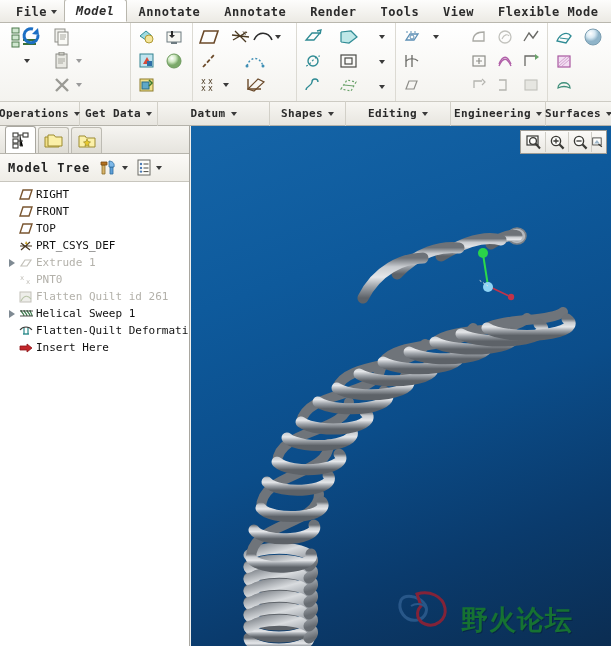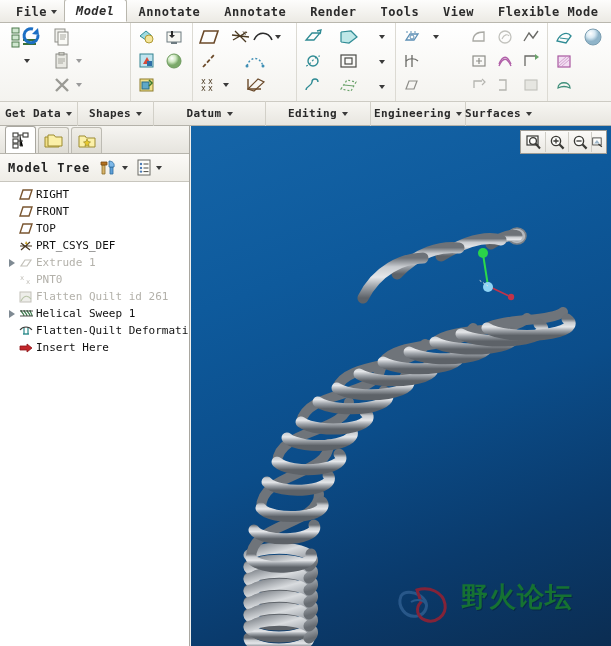--- a/index.html
+++ b/index.html
@@ -140,21 +140,21 @@
     border:1px solid #9d9b94;
     padding:1px 2px;
   }
   .vbtn { width:23px;height:20px; display:flex;align-items:center;justify-content:center;
           border-right:1px solid #cfcdc6; }
   .vbtn:last-child{border-right:none;}
 
   
   .wm {
     position:absolute; right:0; bottom:12px; width:216px; height:52px;
-    display:flex; align-items:flex-start; opacity:0.92;
+    display:flex; align-items:flex-end; opacity:0.92;
   }
   .wm-text { display:flex; flex-direction:column; margin-left:4px; }
   .wm-cn {
     font-family:"DejaVu Sans", sans-serif; font-weight:bold; font-size:27px;
     color:#17782f; letter-spacing:1px; line-height:29px;
     text-shadow: 1px 1px 0 rgba(0,0,0,0.25);
   }
   .wm-url {
     font-family:"DejaVu Sans", sans-serif; font-size:14px; letter-spacing:0px;
     color:#7f8a91; line-height:16px;
@@ -501,30 +501,34 @@
               </defs>
             <circle cx="11" cy="10" r="8" fill="url(#sphB)" stroke="#7a9db0"></circle>
           </svg>
         </div>
       </div>
     </div>
 
   </div>
 
   <div class="grouplabels">
+    <div class="glab" style="width:80px">
+      <span>Operations</span>
+        <i class="dd" style="margin-left:5px"></i>
+    </div>
     <div class="glab" style="width:78px">
       <span>Get Data</span>
         <i class="dd" style="margin-left:5px"></i>
     </div>
+    <div class="glab" style="width:112px">
+      <span>Datum</span>
+        <i class="dd" style="margin-left:5px"></i>
+    </div>
     <div class="glab" style="width:76px">
       <span>Shapes</span>
-        <i class="dd" style="margin-left:5px"></i>
-    </div>
-    <div class="glab" style="width:112px">
-      <span>Datum</span>
         <i class="dd" style="margin-left:5px"></i>
     </div>
     <div class="glab" style="width:105px">
       <span>Editing</span>
         <i class="dd" style="margin-left:5px"></i>
     </div>
     <div class="glab" style="width:95px">
       <span>Engineering</span>
         <i class="dd" style="margin-left:5px"></i>
     </div>

